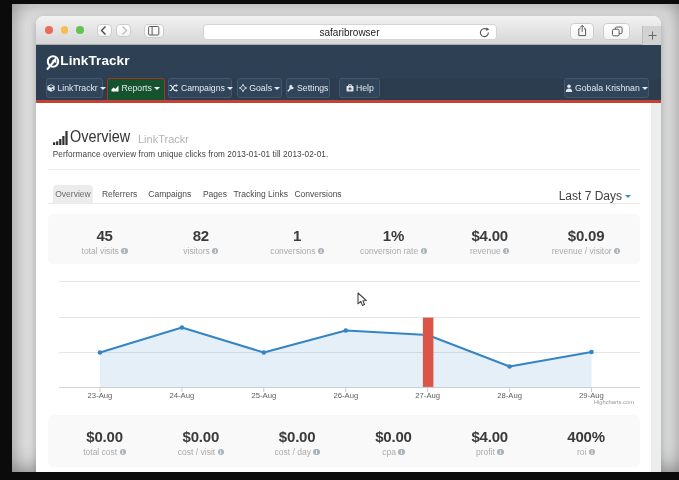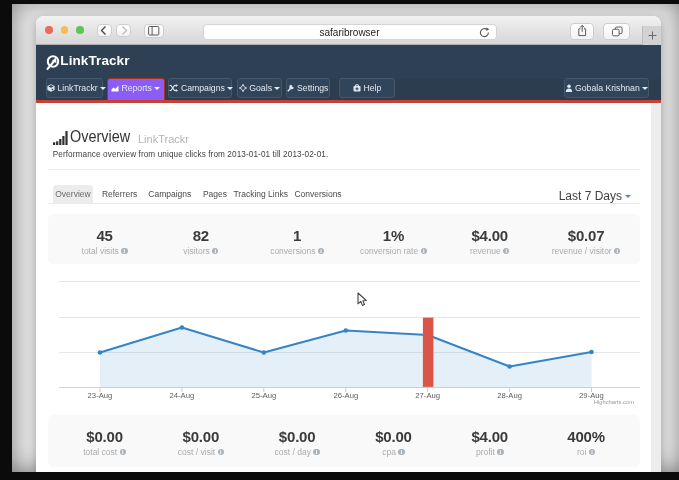--- a/index.html
+++ b/index.html
@@ -22,21 +22,21 @@
 .share { left:534px; top:7.2px; width:24.5px; height:16.5px; }
 .tabsb { left:567px; top:7.2px; width:27px; height:16.5px; }
 .plusb { position:absolute; left:606.5px; top:10px; width:18.5px; height:19px; background:#d2d2d2; border-left:1px solid #bcbcbc; }
 
 
 .sitehead { position:absolute; left:0; top:29px; width:625px; height:33.5px; background:#2e4154; }
 .logotext { position:absolute; left:24.8px; top:8px; color:#fff; font-size:13.5px; font-weight:bold; letter-spacing:0.1px; }
 .navbar { position:absolute; left:0; top:62.5px; width:625px; height:21.5px; background:#2b3d4f; }
 .redline { position:absolute; left:0; top:84px; width:625px; height:2.5px; background:#c54136; }
 .nitem { position:absolute; top:-1px; height:20px; background:#31455a; border:1px solid #41586e; border-radius:3px; color:#e3eaf0; font-size:8.7px; line-height:18px; text-align:center; white-space:nowrap; }
-.nitem.active { background:#8b5cf6; border-color:#a93226; height:25.5px; border-radius:3px 3px 0 0; }
+.nitem.active { background:#14532d; border-color:#a93226; height:25.5px; border-radius:3px 3px 0 0; }
 .ni { vertical-align:-1px; margin-right:2.5px; }
 .caret { display:inline-block; width:0; height:0; border-left:3px solid transparent; border-right:3px solid transparent; border-top:3.5px solid #e3eaf0; vertical-align:middle; margin-left:2.5px; }
 
 
 .content { position:absolute; left:0; top:86.5px; width:615px; height:369.5px; background:#fff; }
 .scrollstrip { position:absolute; left:615px; top:86.5px; width:10px; height:369.5px; background:#ecedee; }
 .h-icon { position:absolute; left:17.5px; top:114.5px; }
 .h-title { position:absolute; left:34.5px; top:111px; font-size:17px; font-weight:normal; color:#333; transform:scaleX(0.85); transform-origin:0 0; }
 .h-sub { position:absolute; left:102.5px; top:116.5px; font-size:11px; color:#b4b4b4; }
 .h-desc { position:absolute; left:17.2px; top:133.5px; font-size:8.2px; color:#3f3f3f; letter-spacing:0.1px; }
@@ -130,21 +130,21 @@
             <path d="M6.8 0 L9 1.5 L6.8 3 Z" fill="#dfe7ee"></path>
             <path d="M6.8 5 L9 6.5 L6.8 8 Z" fill="#dfe7ee"></path>
           </svg>Campaigns<span class="caret"></span></div>
     <div class="nitem" style="left:201.4px;width:45.5px;"><svg class="ni" width="8" height="8" viewBox="0 0 8 8">
             <path d="M4 0.3 L5.2 2.8 L7.7 4 L5.2 5.2 L4 7.7 L2.8 5.2 L0.3 4 L2.8 2.8 Z" fill="none" stroke="#dfe7ee" stroke-width="0.9"></path>
           </svg>Goals<span class="caret"></span></div>
     <div class="nitem" style="left:250px;width:44px;"><svg class="ni" width="8" height="8" viewBox="0 0 8 8">
             <path d="M0.8 7.2 L4.2 3.8" stroke="#dfe7ee" stroke-width="1.6"></path>
             <path d="M4 0.8 A 2.3 2.3 0 1 0 6.8 3.4 L5.4 2.9 L5 1.6 Z" fill="#dfe7ee"></path>
           </svg>Settings</div>
-    <div class="nitem" style="left:303.7px;width:56px;"><svg class="ni" width="8" height="8" viewBox="0 0 8 8">
+    <div class="nitem" style="left:303.7px;width:41px;"><svg class="ni" width="8" height="8" viewBox="0 0 8 8">
             <rect x="0.5" y="2" width="7" height="5.5" rx="0.8" fill="#dfe7ee"></rect>
             <path d="M2.7 2 L2.7 0.8 L5.3 0.8 L5.3 2" fill="none" stroke="#dfe7ee" stroke-width="1"></path>
             <path d="M4 3.2 L4 6.2 M2.5 4.7 L5.5 4.7" stroke="#31455a" stroke-width="1.1"></path>
           </svg>Help</div>
     <div class="nitem" style="left:528px;width:85.5px;"><svg class="ni" width="8" height="8" viewBox="0 0 8 8">
             <circle cx="4" cy="2.3" r="1.8" fill="#dfe7ee"></circle>
             <path d="M0.8 8 C0.8 5.6 2.2 4.6 4 4.6 C5.8 4.6 7.2 5.6 7.2 8 Z" fill="#dfe7ee"></path>
           </svg>Gobala Krishnan<span class="caret"></span></div>
   </div>
   <div class="redline"></div>
@@ -191,21 +191,21 @@
       </div>
   <div class="stat" style="left:308.6px;top:211px;">
         <div class="v">1%</div>
         <div class="l">conversion rate <span class="info">i</span></div>
       </div>
   <div class="stat" style="left:404.9px;top:211px;">
         <div class="v">$4.00</div>
         <div class="l">revenue <span class="info">i</span></div>
       </div>
   <div class="stat" style="left:501.2px;top:211px;">
-        <div class="v">$0.07</div>
+        <div class="v">$0.09</div>
         <div class="l">revenue / visitor <span class="info">i</span></div>
       </div>
 
   <div class="stat" style="left:19.7px;top:412px;">
         <div class="v">$0.00</div>
         <div class="l">total cost <span class="info">i</span></div>
       </div>
   <div class="stat" style="left:116px;top:412px;">
         <div class="v">$0.00</div>
         <div class="l">cost / visit <span class="info">i</span></div>

